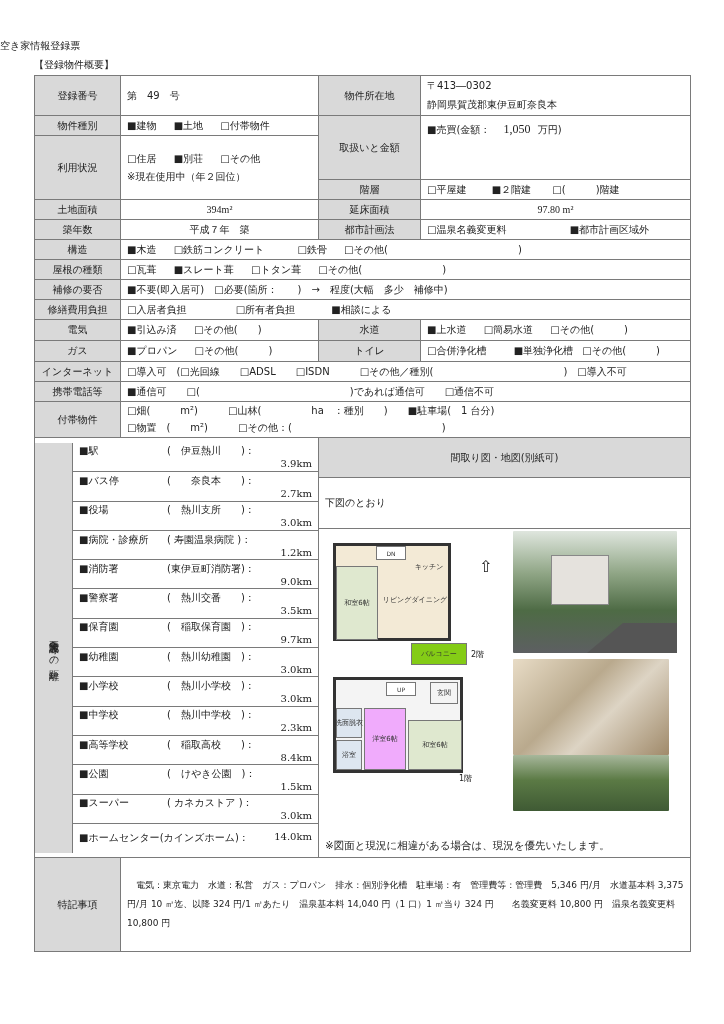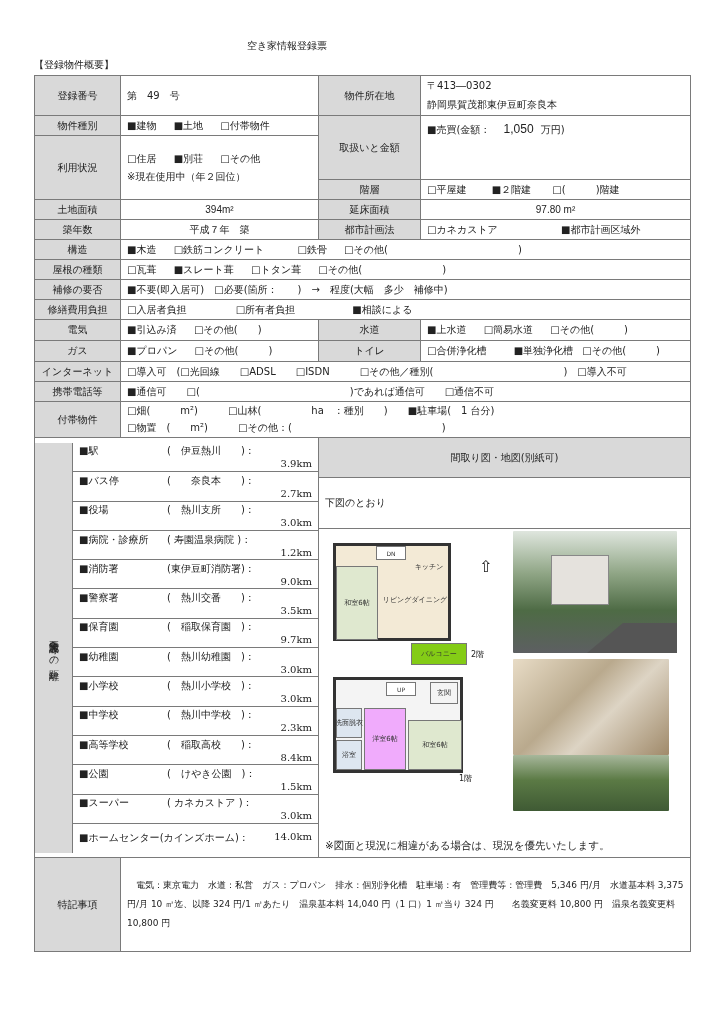--- a/index.html
+++ b/index.html
@@ -1,24 +1,24 @@
 <!DOCTYPE html>
 <html><head>
 <meta charset="utf-8">
 <style>
   * { box-sizing: border-box; margin: 0; padding: 0; }
   html, body { width: 724px; height: 1024px; background: #ffffff; }
   body { font-family: "DejaVu Sans", sans-serif; color: #222; font-size: 10px; position: relative; overflow: hidden; }
-  .title { position: absolute; top: 39px; left: 0; width: 574px; text-align: center; font-size: 10px; }
+  .title { position: absolute; top: 39px; left: 0; width: 574px; font-size: 10px; }
   .section { position: absolute; top: 58px; left: 34px; font-size: 10px; }
   table.sheet { position: absolute; top: 75px; left: 34px; width: 656px; border-collapse: collapse; table-layout: fixed; }
   table.sheet td { border: 1px solid #7a7a7a; padding: 0 6px; font-size: 10px; vertical-align: middle; white-space: nowrap; overflow: hidden; }
   td.lbl { background: #d9d9d9; text-align: center; padding: 0 2px; }
   td.c { text-align: center; }
-  .big { font-family: Liberation Sans, sans-serif; font-size: 12px; }
+  .big { font-family: Liberation Serif, serif; font-size: 12px; }
   .chk { display: inline-block; margin-right: 14px; }
   .line2 { display: block; margin-top: 4px; }
   .vlabel { writing-mode: vertical-rl; text-orientation: upright; letter-spacing: 1px; margin: 0 auto; }
   table.fac { width: 100%; border-collapse: collapse; table-layout: fixed; }
   table.fac td { border: none; border-bottom: 1px solid #7a7a7a; height: 29.3px; padding: 0 6px; }
   table.fac tr:last-child td { border-bottom: none; }
   .fac-name { width: 88px; display: inline-block; }
   .fac-place { display: inline-block; width: 118px; }
   .fac-dist { float: right; font-family: "DejaVu Serif", serif; }
   .plan { position: relative; height: 300px; }
@@ -92,21 +92,21 @@
     <td class="c big">394m²</td>
     <td class="lbl">延床面積</td>
     <td class="c big">97.80 m²</td>
   </tr>
 
   <tr style="height:20px">
     <td class="lbl">築年数</td>
     <td class="c">平成７年　築</td>
     <td class="lbl">都市計画法</td>
     <td>
-      <span class="chk" style="margin-right:60px">□カネカストア</span>
+      <span class="chk" style="margin-right:60px">□温泉名義変更料</span>
       <span>■都市計画区域外</span>
     </td>
   </tr>
 
   <tr style="height:20px">
     <td class="lbl">構造</td>
     <td colspan="3">
       <span class="chk">■木造</span>
       <span class="chk" style="margin-right:30px">□鉄筋コンクリート</span>
       <span class="chk">□鉄骨</span>
@@ -126,21 +126,21 @@
 
   <tr style="height:20px">
     <td class="lbl">補修の要否</td>
     <td colspan="3">■不要(即入居可)　□必要(箇所：　　)　→　程度(大幅　多少　補修中)</td>
   </tr>
 
   <tr style="height:20px">
     <td class="lbl">修繕費用負担</td>
     <td colspan="3">
       <span class="chk" style="margin-right:46px">□入居者負担</span>
-      <span class="chk" style="margin-right:54px">□所有者負担</span>
+      <span class="chk" style="margin-right:33px">□所有者負担</span>
       <span>■相談による</span>
     </td>
   </tr>
 
   <tr style="height:21px">
     <td class="lbl">電気</td>
     <td>
       <span class="chk">■引込み済</span>
       <span>□その他(　　)</span>
     </td>

